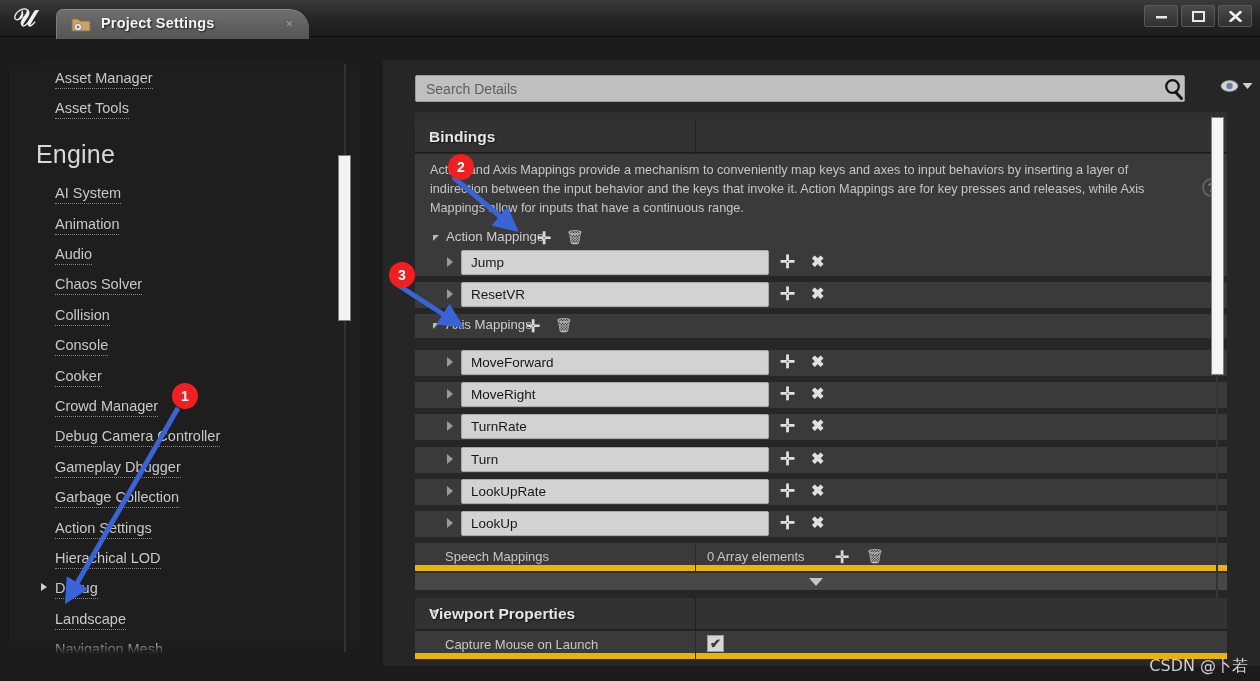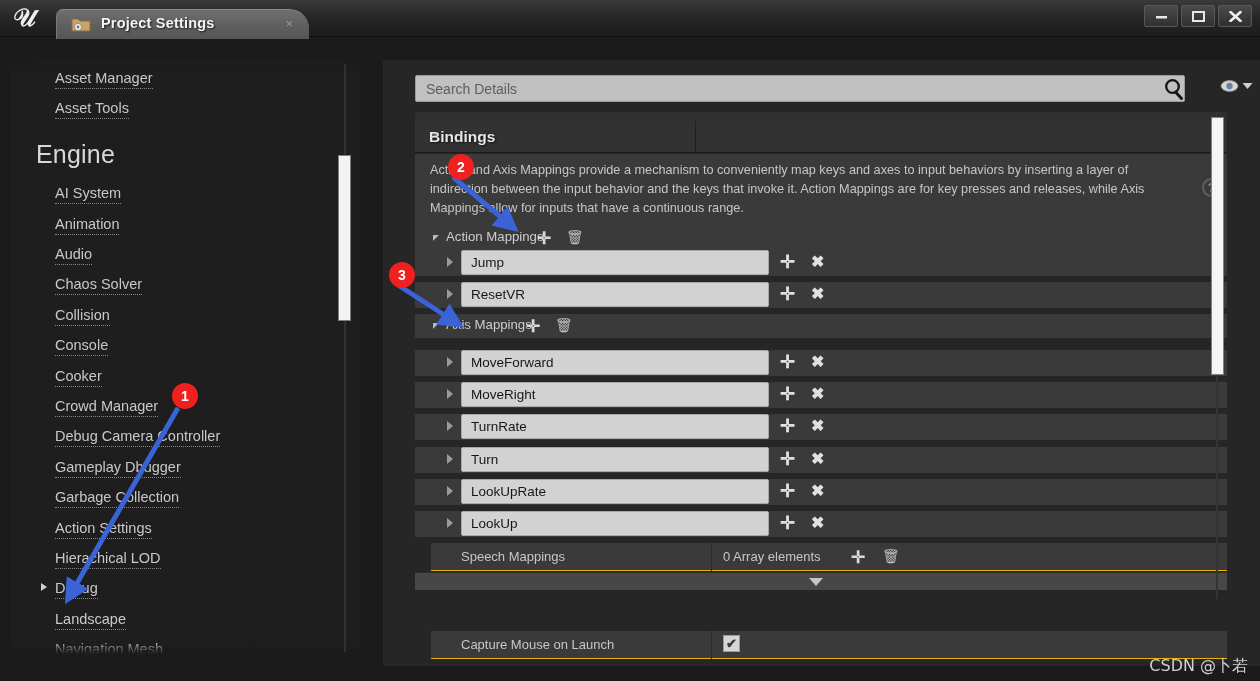--- a/index.html
+++ b/index.html
@@ -216,22 +216,22 @@
   .row-plus {
     position: absolute; left: 365px; top: 1px;
     font-size: 18px; font-weight: bold; color: #e0e0e0; line-height: 22px;
   }
   .row-x {
     position: absolute; left: 396px; top: 1px;
     font-size: 16px; font-weight: bold; color: #e0e0e0; line-height: 22px;
   }
 
   .kv-row {
-    position: absolute; left: 16px; width: 812px; height: 28px;
-    background: #3a3a3a; border-bottom: 1px solid #eab308;
+    position: absolute; left: 0; width: 812px; height: 28px;
+    background: #3a3a3a; border-bottom: 6px solid #eab308;
   }
   .kv-label {
     position: absolute; left: 30px; top: 6px;
     font-size: 13px; color: #c6c6c6;
   }
   .kv-divider {
     position: absolute; left: 280px; top: 0; width: 1px; height: 28px;
     background: #2a2a2a;
   }
   .kv-value {
@@ -481,20 +481,25 @@
         <span class="kv-divider"></span>
         <span class="kv-value">0 Array elements</span>
         <span class="mini-plus" style="left:420px; top:4px; font-size:17px; font-weight:bold;">✛</span>
         <span class="mini-trash" style="left:451px; top:5px; font-size:14px;">🗑</span>
       </div>
 
       <div class="expander-strip" style="top:460px">
         <span class="expander-tri"></span>
       </div>
 
+      <div class="cat-header" style="top:486px">
+        <span class="cat-tri"></span>
+        <span class="cat-title">Viewport Properties</span>
+        <span class="cat-divider"></span>
+      </div>
 
       <div class="kv-row" style="top:519px">
         <span class="kv-label">Capture Mouse on Launch</span>
         <span class="kv-divider"></span>
         <span class="checkbox">✔</span>
       </div>
 
     </div>
   </div>
 

